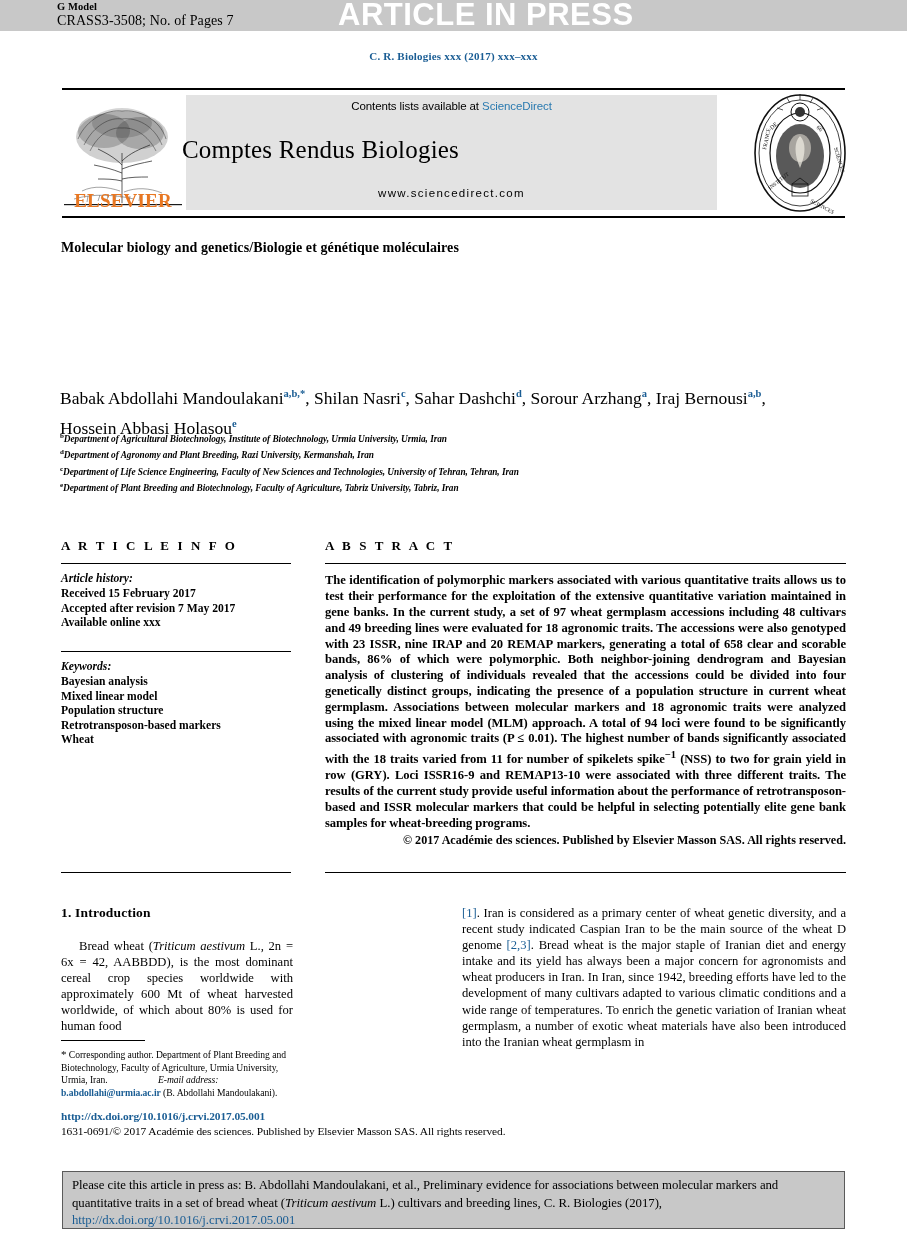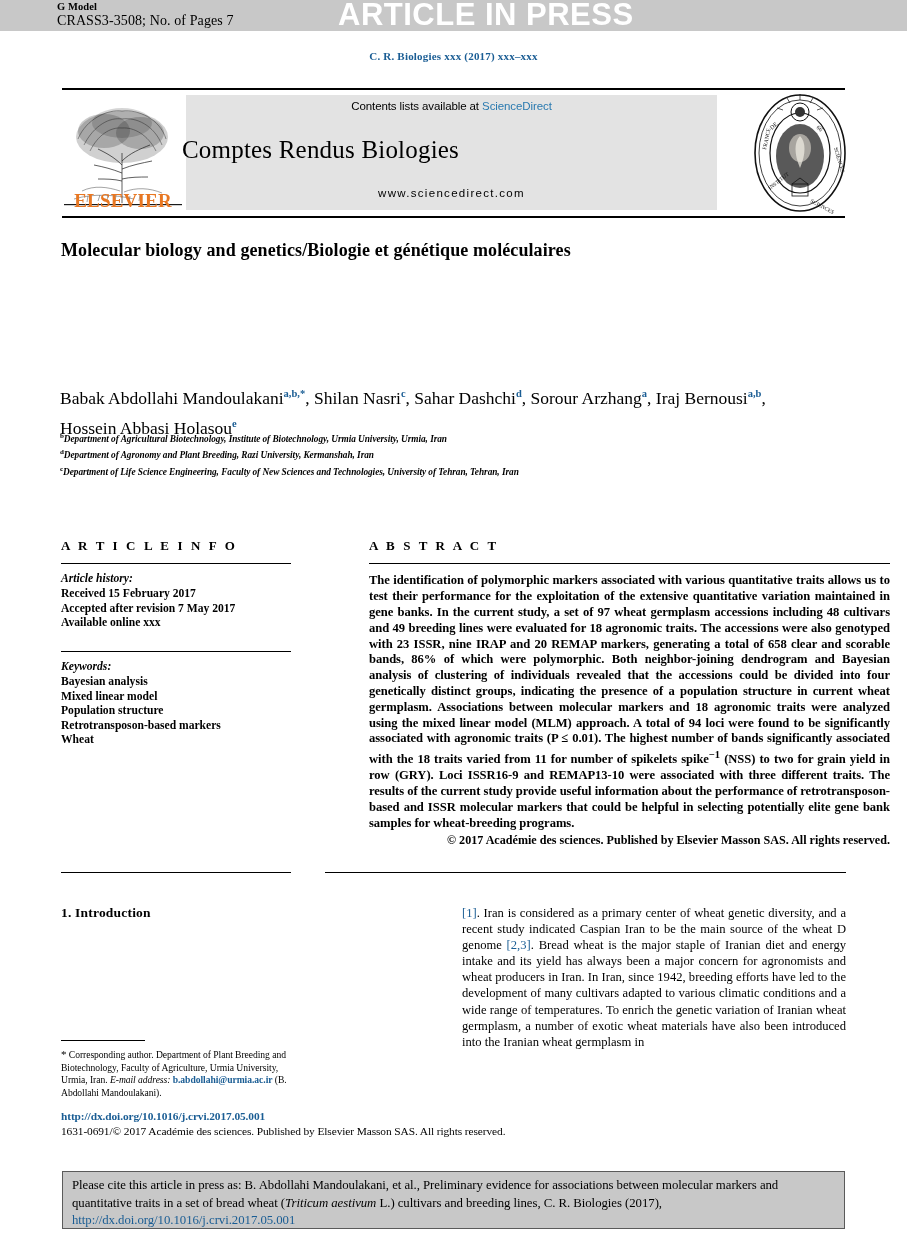--- a/index.html
+++ b/index.html
@@ -144,21 +144,21 @@
     left: 752px; top: 92px;
     width: 96px;
     height: 122px;
   }
 
   
   .section-cat {
     position: absolute;
     left: 61px; top: 240px;
     font-family: "Liberation Serif", serif;
-    font-size: 18px;
+    font-size: 14px;
     font-weight: bold;
     letter-spacing: 0.1px;
   }
   .art-title {
     position: absolute;
     left: 60px; top: 268px;
     width: 660px;
     font-family: "Liberation Serif", serif;
     font-size: 24.5px;
     line-height: 31px;
@@ -201,21 +201,20 @@
   
   .col-info {
     position: absolute;
     left: 61px; top: 538px;
     width: 230px;
   }
   .col-abs {
     position: absolute;
     left: 325px; top: 538px;
     width: 521px;
-    margin-left: 44px;
   }
   .sec-label {
     font-family: "Liberation Serif", serif;
     font-size: 13px;
     font-weight: bold;
     letter-spacing: 2.6px;
   }
   .rule {
     height: 1.4px;
     background: #000;
@@ -305,21 +304,21 @@
   .footnote {
     position: absolute;
     left: 61px; top: 1048px;
     width: 232px;
     font-family: "Liberation Serif", serif;
     font-size: 9.6px;
     line-height: 12.6px;
     letter-spacing: -0.05px;
   }
   .footnote .star { font-size: 11px; }
-  .footnote .em { font-style: italic; }
+  .footnote .em { font-style: italic; margin-left: 48px; }
   .footnote .mail { color: #1a5d94; font-weight: bold; }
 
   
   .doi {
     position: absolute;
     left: 61px; top: 1110px;
     font-family: "Liberation Serif", serif;
     font-size: 11.4px;
     font-weight: bold;
     color: #1a5d94;
@@ -446,20 +445,21 @@
     <span><span>Sahar Dashchi</span><sup>d</sup></span>,
     <span><span>Sorour Arzhang</span><sup>a</sup></span>,
     <span><span>Iraj Bernousi</span><sup>a,b</sup></span>,
     <span><span>Hossein Abbasi Holasou</span><sup>e</sup></span>
   </div>
 
   <div class="affils">
     <div><sup>b</sup><span>Department of Agricultural Biotechnology, Institute of Biotechnology, Urmia University, Urmia, Iran</span></div>
     <div><sup>d</sup><span>Department of Agronomy and Plant Breeding, Razi University, Kermanshah, Iran</span></div>
     <div><sup>c</sup><span>Department of Life Science Engineering, Faculty of New Sciences and Technologies, University of Tehran, Tehran, Iran</span></div>
+    <div><sup>e</sup><span>Department of Plant Breeding and Biotechnology, Faculty of Agriculture, Tabriz University, Tabriz, Iran</span></div>
   </div>
 
   <div class="col-info">
     <div class="sec-label">A R T I C L E   I N F O</div>
     <div class="rule"></div>
     <div class="info-block">
       <div class="ih">Article history:</div>
       <div>Received 15 February 2017</div>
       <div>Accepted after revision 7 May 2017</div>
       <div>Available online xxx</div>
@@ -480,20 +480,23 @@
     <div class="rule"></div>
     <div class="abs-body"><span>The identification of polymorphic markers associated with various quantitative traits allows us to test their performance for the exploitation of the extensive quantitative variation maintained in gene banks. In the current study, a set of 97 wheat germplasm accessions including 48 cultivars and 49 breeding lines were evaluated for 18 agronomic traits. The accessions were also genotyped with 23 ISSR, nine IRAP and 20 REMAP markers, generating a total of 658 clear and scorable bands, 86% of which were polymorphic. Both neighbor-joining dendrogram and Bayesian analysis of clustering of individuals revealed that the accessions could be divided into four genetically distinct groups, indicating the presence of a population structure in current wheat germplasm. Associations between molecular markers and 18 agronomic traits were analyzed using the mixed linear model (MLM) approach. A total of 94 loci were found to be significantly associated with agronomic traits (P ≤ 0.01). The highest number of bands significantly associated with the 18 traits varied from 11 for number of spikelets spike</span><sup>−1</sup><span> (NSS) to two for grain yield in row (GRY). Loci ISSR16-9 and REMAP13-10 were associated with three different traits. The results of the current study provide useful information about the performance of retrotransposon-based and ISSR molecular markers that could be helpful in selecting potentially elite gene bank samples for wheat-breeding programs.</span></div>
     <div class="abs-copy">© 2017 Académie des sciences. Published by Elsevier Masson SAS. All rights reserved.</div>
   </div>
 
   <div class="body-rule-l"></div>
   <div class="body-rule-r"></div>
 
   <div class="intro-head">1. Introduction</div>
 
+  <div class="col-left-body">
+    <p><span>Bread wheat (</span><i>Triticum aestivum</i><span> L., 2n = 6x = 42, AABBDD), is the most dominant cereal crop species worldwide with approximately 600 Mt of wheat harvested worldwide, of which about 80% is used for human food</span></p>
+  </div>
 
   <div class="col-right-body">
     <p><span class="ref">[1]</span><span>. Iran is considered as a primary center of wheat genetic diversity, and a recent study indicated Caspian Iran to be the main source of the wheat D genome </span><span class="ref">[2,3]</span><span>. Bread wheat is the major staple of Iranian diet and energy intake and its yield has always been a major concern for agronomists and wheat producers in Iran. In Iran, since 1942, breeding efforts have led to the development of many cultivars adapted to various climatic conditions and a wide range of temperatures. To enrich the genetic variation of Iranian wheat germplasm, a number of exotic wheat materials have also been introduced into the Iranian wheat germplasm in</span></p>
   </div>
 
   <div class="fn-rule"></div>
   <div class="footnote">
     <span class="star">*</span><span> Corresponding author. Department of Plant Breeding and Biotechnology, Faculty of Agriculture, Urmia University, Urmia, Iran.</span>
     <span class="em">E-mail address:</span>
     <span class="mail">b.abdollahi@urmia.ac.ir</span><span> (B. Abdollahi Mandoulakani).</span>

